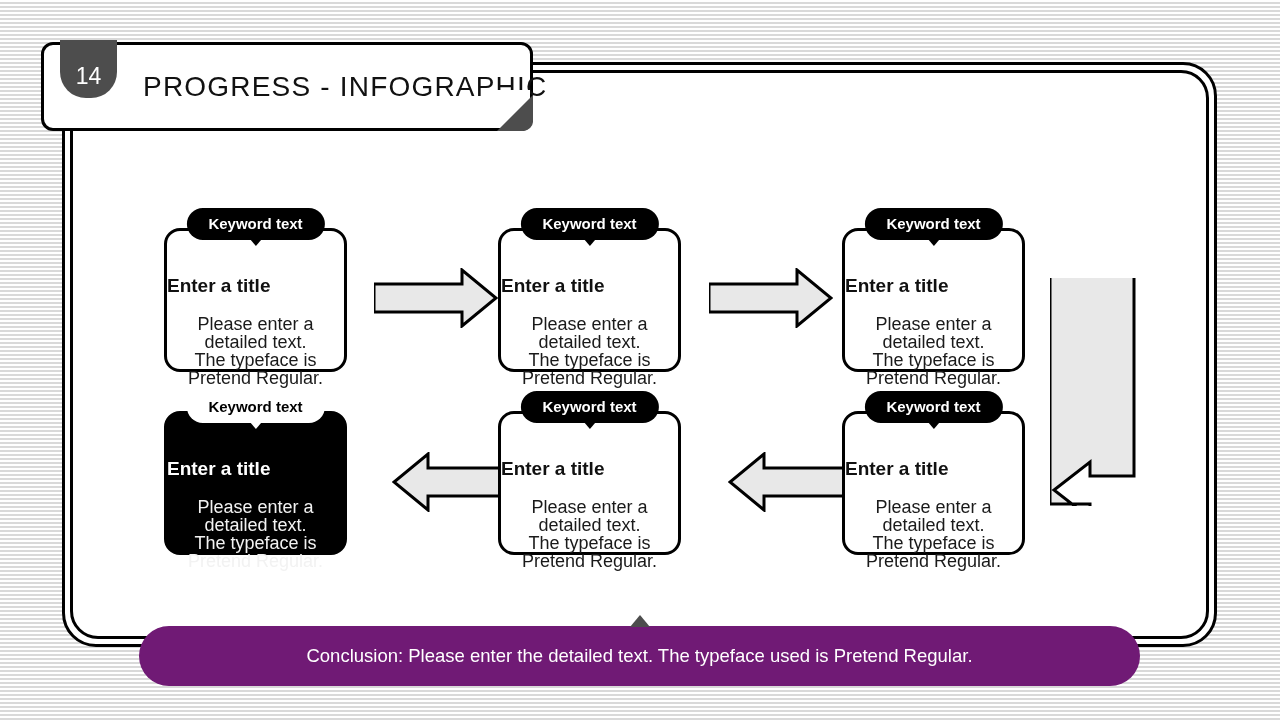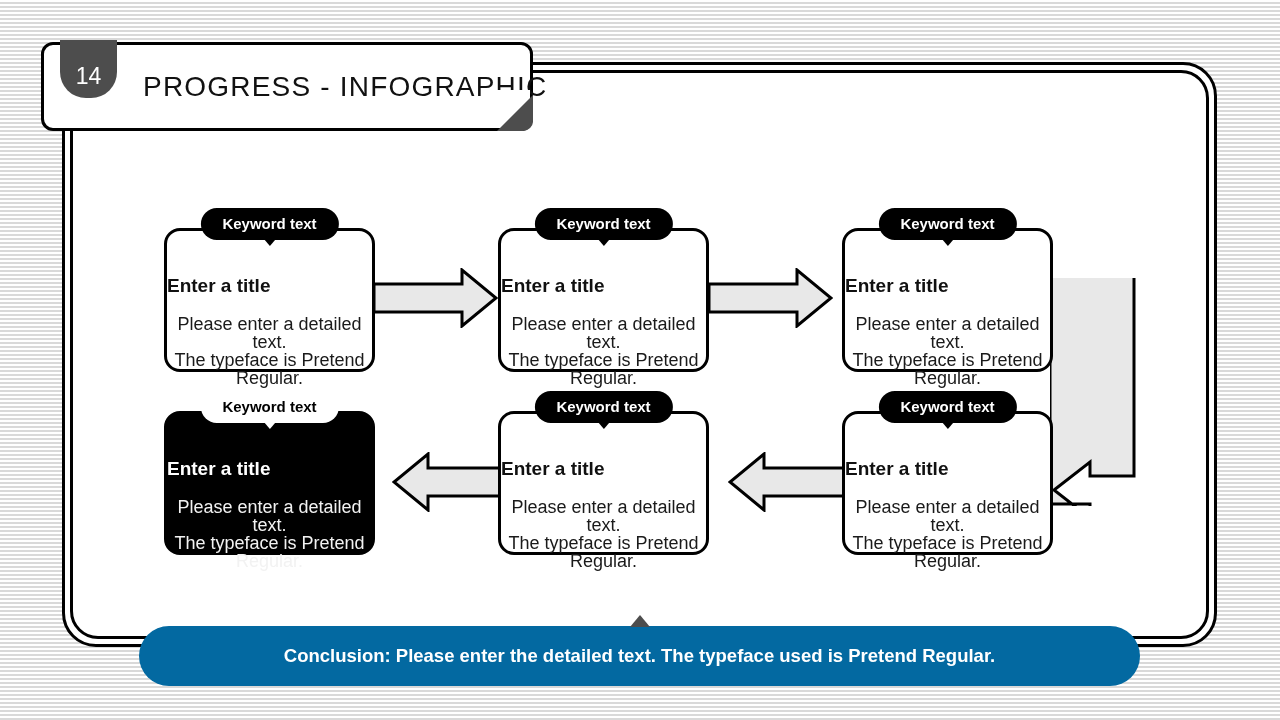--- a/index.html
+++ b/index.html
@@ -102,21 +102,21 @@
     margin-left: 99px;
     font-size: 28px;
     letter-spacing: 1.2px;
     color: #111;
     white-space: nowrap;
   }
 
   
   .card {
     position: absolute;
-    width: 211px;
+    width: 183px;
     height: 144px;
     border: 3px solid #000;
     border-radius: 16px;
     background: #ffffff;
     box-sizing: border-box;
     z-index: 12;
   }
   .card.dark {
     background: #000000;
     border-color: #000000;
@@ -181,28 +181,28 @@
     z-index: 5;
   }
 
   
   .conclusion {
     position: absolute;
     left: 139px;
     top: 626px;
     width: 1001px;
     height: 60px;
-    background: #0369a1;
+    background: #701a75;
     border-radius: 30px;
     display: flex;
     align-items: center;
     justify-content: center;
     color: #ffffff;
     font-size: 18.5px;
-    font-weight: bold;
+    font-weight: normal;
     z-index: 25;
     box-sizing: border-box;
     padding: 4px 30px;
     text-align: center;
   }
   .conclusion-notch {
     position: absolute;
     left: 50%;
     transform: translateX(-50%);
     top: -11px;

